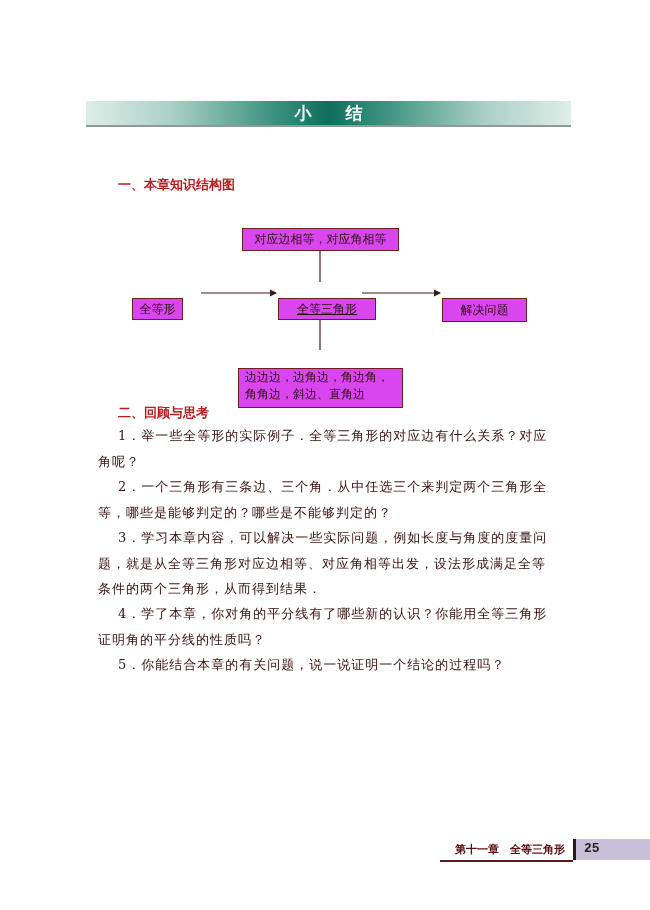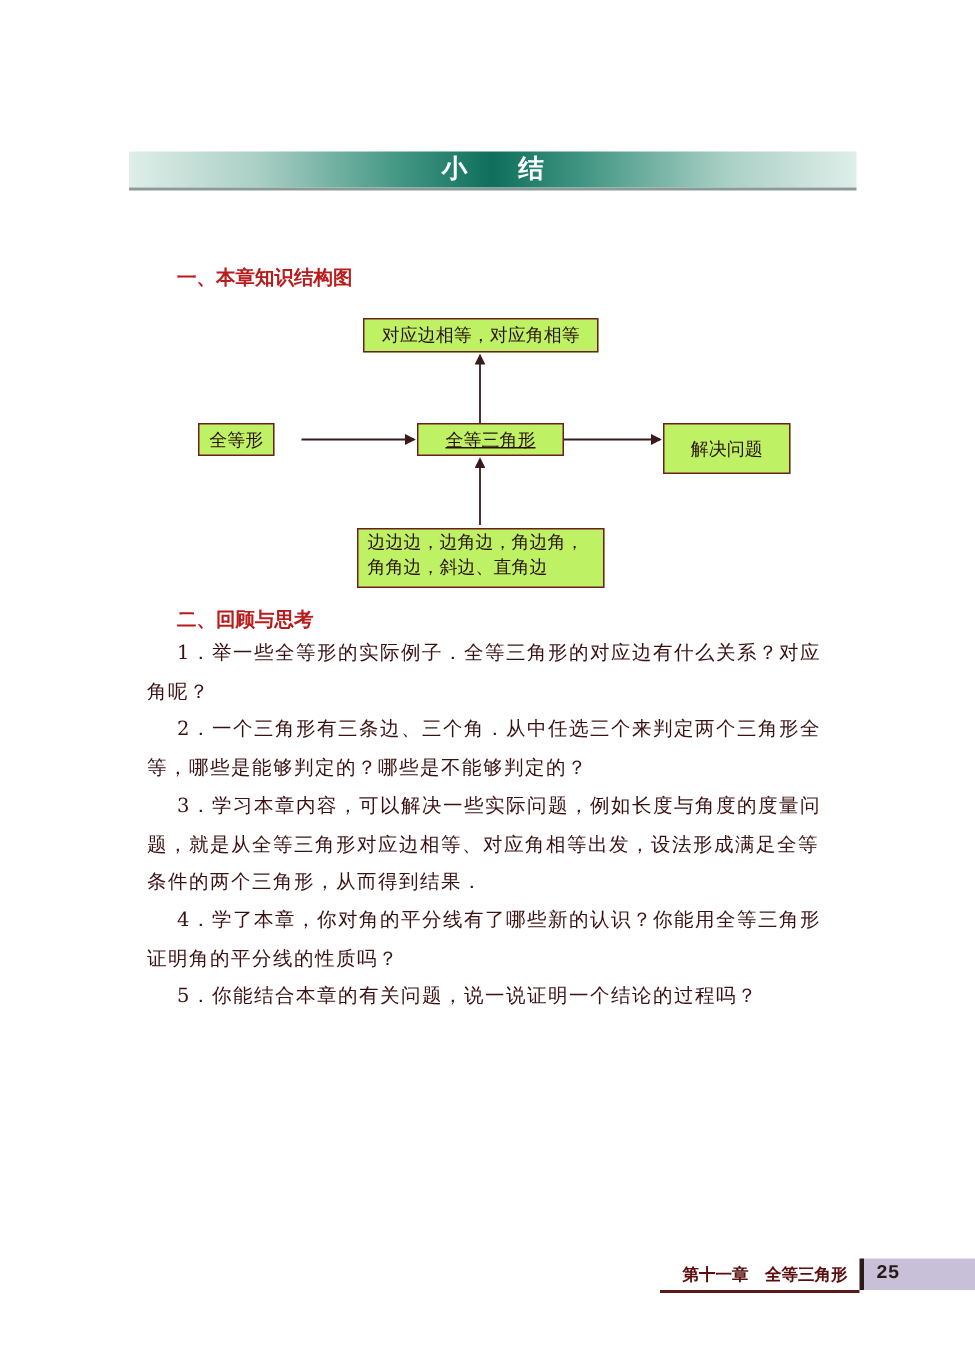--- a/index.html
+++ b/index.html
@@ -15,24 +15,24 @@
   .banner-title {
     position:absolute; left:0; right:0; top:0; height:24px; line-height:24px;
     text-align:center; color:#ffffff; font-family:"DejaVu Sans", sans-serif;
     font-size:17px; letter-spacing:34px; padding-left:34px; font-weight:bold;
   }
   .section-heading {
     position:absolute; left:118px; font-family:"DejaVu Sans", sans-serif;
     font-size:13px; color:#b91c1c; font-weight:bold;
   }
   .node {
-    position:absolute; border:1.5px solid #6e1e1e; background:#bef264;
+    position:absolute; border:1.5px solid #6e1e1e; background:#d946ef;
     font-family:"DejaVu Sans", sans-serif; font-size:12px; color:#2a1010;
     display:flex; align-items:center; justify-content:center; text-align:center;
-    box-sizing:border-box; line-height:17px;
+    box-sizing:border-box; line-height:17px;margin-top:16px;
   }
   .node-multi { justify-content:flex-start; text-align:left; padding-left:6px; }
   svg.arrows { position:absolute; left:0; top:0; }
   .para {
     position:absolute; left:98px; width:450px; font-size:13px; line-height:25.5px;
     color:#3a1010; text-indent:20px; letter-spacing:1px;
   }
   .footer-chapter {
     position:absolute; left:455px; top:842px; font-family:"DejaVu Sans", sans-serif;
     font-size:11px; color:#5a0e0e; font-weight:bold;
@@ -64,21 +64,21 @@
   </defs>
   <line x1="201" y1="293" x2="276" y2="293" stroke="#3a1a1a" stroke-width="1.2" marker-end="url(#ah)"></line>
   <line x1="362" y1="293" x2="440" y2="293" stroke="#3a1a1a" stroke-width="1.2" marker-end="url(#ah)"></line>
   <line x1="320" y1="282" x2="320" y2="237" stroke="#3a1a1a" stroke-width="1.2" marker-end="url(#ah)"></line>
   <line x1="320" y1="350" x2="320" y2="306" stroke="#3a1a1a" stroke-width="1.2" marker-end="url(#ah)"></line>
 </svg>
 
 <div class="node" style="left:242px;top:212px;width:157px;height:23px;">对应边相等，对应角相等</div>
 <div class="node" style="left:132px;top:282px;width:51px;height:22px;">全等形</div>
 <div class="node" style="left:278px;top:282px;width:98px;height:22px;text-decoration:underline;">全等三角形</div>
-<div class="node" style="left:442px;top:282px;width:85px;height:34px;">解决问题</div>
+<div class="node" style="left:442px;top:282px;width:85px;height:24px;">解决问题</div>
 <div class="node node-multi" style="left:238px;top:352px;width:165px;height:40px;flex-direction:column;align-items:flex-start;">
   <span>边边边，边角边，角边角，</span>
   <span>角角边，斜边、直角边</span>
 </div>
 
 <div class="section-heading" style="top:404px;">二、回顾与思考</div>
 
 <div class="para" style="top:423px;">1．举一些全等形的实际例子．全等三角形的对应边有什么关系？对应角呢？</div>
 <div class="para" style="top:474px;">2．一个三角形有三条边、三个角．从中任选三个来判定两个三角形全等，哪些是能够判定的？哪些是不能够判定的？</div>
 <div class="para" style="top:525px;">3．学习本章内容，可以解决一些实际问题，例如长度与角度的度量问题，就是从全等三角形对应边相等、对应角相等出发，设法形成满足全等条件的两个三角形，从而得到结果．</div>

